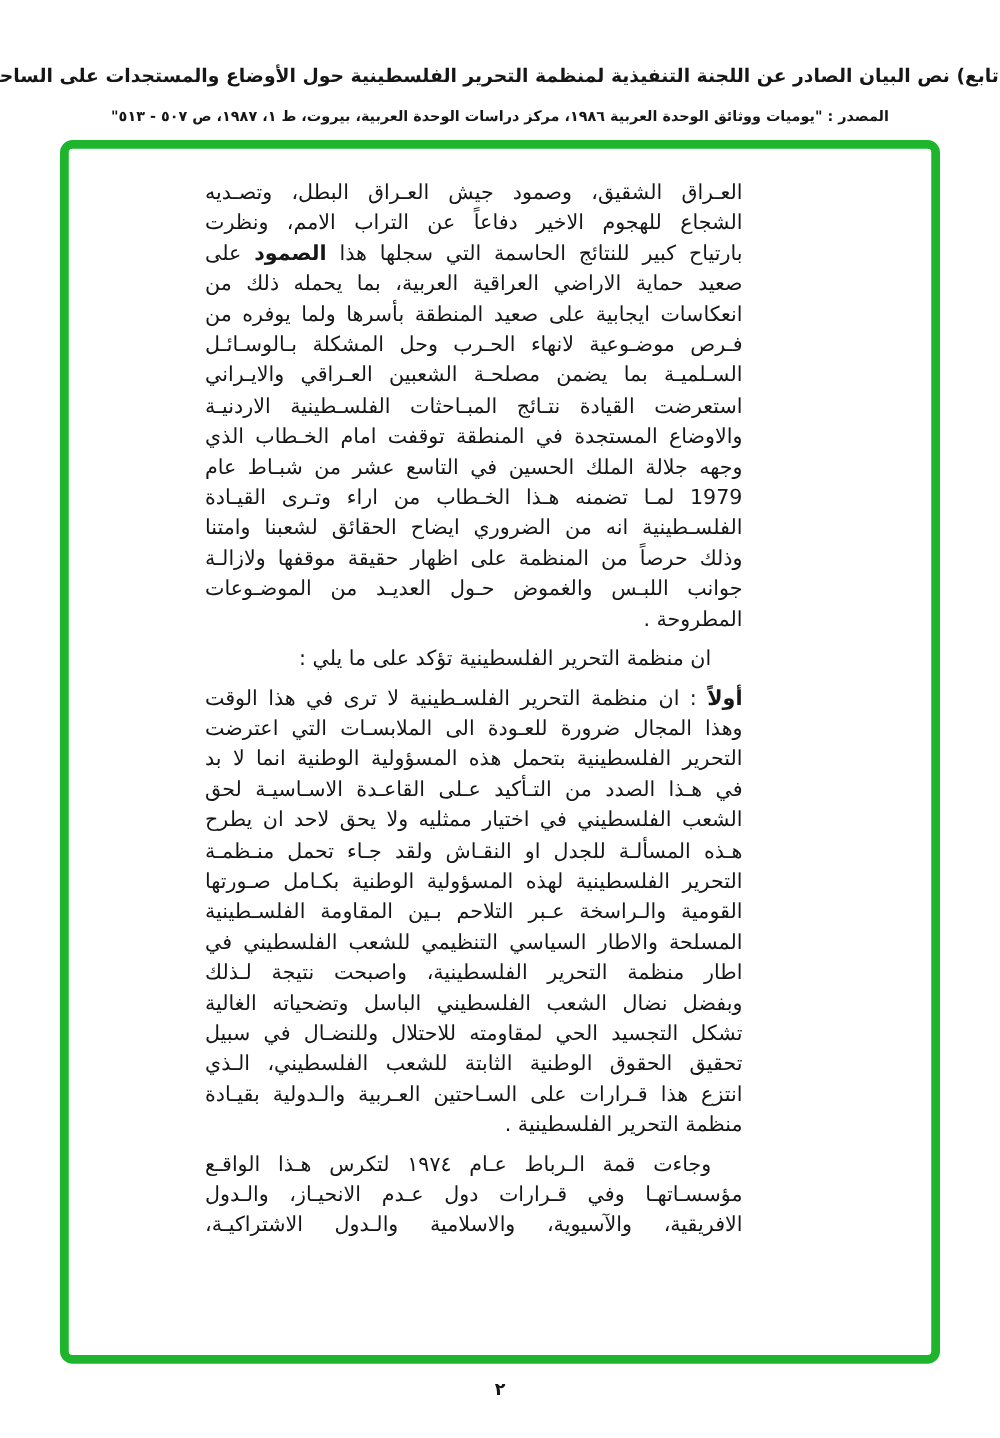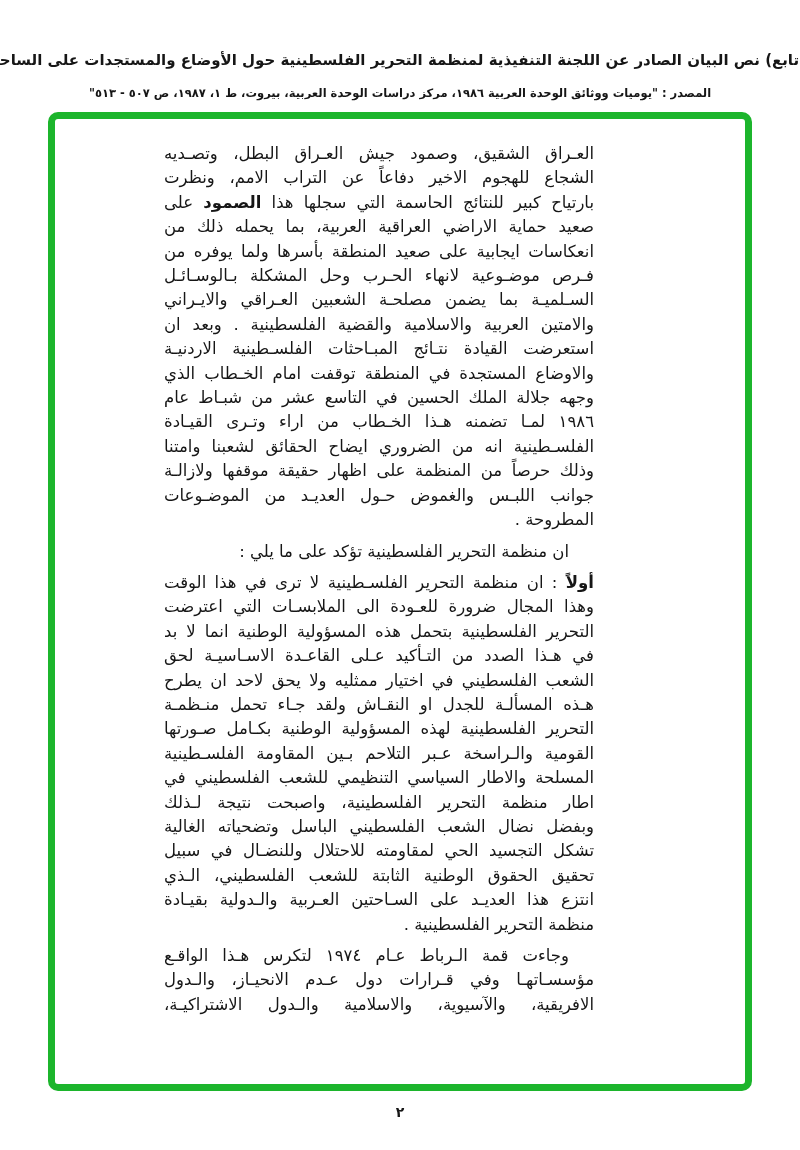--- a/index.html
+++ b/index.html
@@ -55,25 +55,24 @@
 
   <div class="text-col">
       <div class="para">
         <div class="line"><span>العـراق الشقيق، وصمود جيش العـراق البطل، وتصـديه</span></div>
         <div class="line"><span>الشجاع للهجوم الاخير دفاعاً عن التراب الامم، ونظرت</span></div>
         <div class="line"><span>بارتياح كبير للنتائج الحاسمة التي سجلها هذا </span><span class="seg-b">الصمود</span><span> على</span></div>
         <div class="line"><span>صعيد حماية الاراضي العراقية العربية، بما يحمله ذلك من</span></div>
         <div class="line"><span>انعكاسات ايجابية على صعيد المنطقة بأسرها ولما يوفره من</span></div>
         <div class="line"><span>فـرص موضـوعية لانهاء الحـرب وحل المشكلة بـالوسـائـل</span></div>
         <div class="line"><span>السـلميـة بما يضمن مصلحـة الشعبين العـراقي والايـراني</span></div>
-        <div class="line"><span>والامتين العربية والاسلامية والقضية الفلسطينية . وبعد ان</span></div>
         <div class="line"><span>استعرضت القيادة نتـائج المبـاحثات الفلسـطينية الاردنيـة</span></div>
         <div class="line"><span>والاوضاع المستجدة في المنطقة توقفت امام الخـطاب الذي</span></div>
         <div class="line"><span>وجهه جلالة الملك الحسين في التاسع عشر من شبـاط عام</span></div>
-        <div class="line"><span>١٩٨٦ لمـا تضمنه هـذا الخـطاب من اراء وتـرى القيـادة</span></div>
+        <div class="line"><span>1979 لمـا تضمنه هـذا الخـطاب من اراء وتـرى القيـادة</span></div>
         <div class="line"><span>الفلسـطينية انه من الضروري ايضاح الحقائق لشعبنا وامتنا</span></div>
         <div class="line"><span>وذلك حرصاً من المنظمة على اظهار حقيقة موقفها ولازالـة</span></div>
         <div class="line"><span>جوانب اللبـس والغموض حـول العديـد من الموضـوعات</span></div>
         <div class="line no-just"><span>المطروحة .</span></div>
       </div>
       <div class="para">
         <div class="line no-just indent"><span>ان منظمة التحرير الفلسطينية تؤكد على ما يلي :</span></div>
       </div>
       <div class="para">
         <div class="line"><span class="seg-b">أولاً</span><span> :  ان منظمة التحرير الفلسـطينية لا ترى في هذا الوقت</span></div>
@@ -82,21 +81,21 @@
         <div class="line"><span>في هـذا الصدد من التـأكيد عـلى القاعـدة الاسـاسيـة لحق</span></div>
         <div class="line"><span>الشعب الفلسطيني في اختيار ممثليه ولا يحق لاحد ان يطرح</span></div>
         <div class="line"><span>هـذه المسألـة للجدل او النقـاش ولقد جـاء تحمل منـظمـة</span></div>
         <div class="line"><span>التحرير الفلسطينية لهذه المسؤولية الوطنية بكـامل صـورتها</span></div>
         <div class="line"><span>القومية والـراسخة عـبر التلاحم بـين المقاومة الفلسـطينية</span></div>
         <div class="line"><span>المسلحة والاطار السياسي التنظيمي للشعب الفلسطيني في</span></div>
         <div class="line"><span>اطار منظمة التحرير الفلسطينية، واصبحت نتيجة لـذلك</span></div>
         <div class="line"><span>وبفضل نضال الشعب الفلسطيني الباسل وتضحياته الغالية</span></div>
         <div class="line"><span>تشكل التجسيد الحي لمقاومته للاحتلال وللنضـال في سبيل</span></div>
         <div class="line"><span>تحقيق الحقوق الوطنية الثابتة للشعب الفلسطيني، الـذي</span></div>
-        <div class="line"><span>انتزع هذا العديـد على السـاحتين العـربية والـدولية بقيـادة</span></div>
+        <div class="line"><span>انتزع هذا قـرارات على السـاحتين العـربية والـدولية بقيـادة</span></div>
         <div class="line no-just"><span>منظمة التحرير الفلسطينية .</span></div>
       </div>
       <div class="para">
         <div class="line indent"><span>وجاءت قمة الـرباط عـام ١٩٧٤ لتكرس هـذا الواقـع</span></div>
         <div class="line"><span>مؤسسـاتهـا وفي قـرارات دول عـدم الانحيـاز، والـدول</span></div>
         <div class="line"><span>الافريقية، والآسيوية، والاسلامية والـدول الاشتراكيـة،</span></div>
       </div>
     </div>
 
   <div class="page-num">٢</div>

